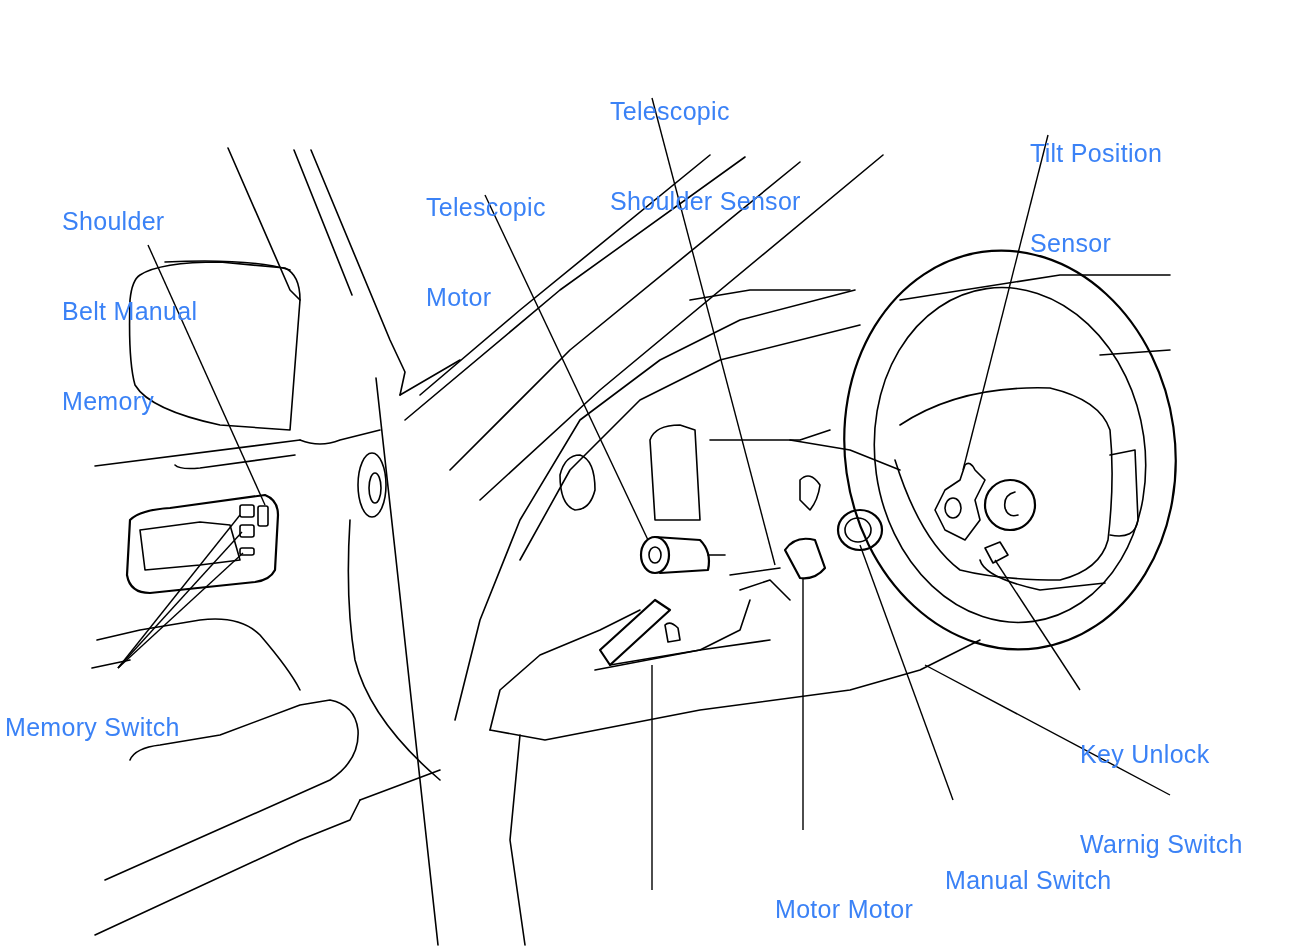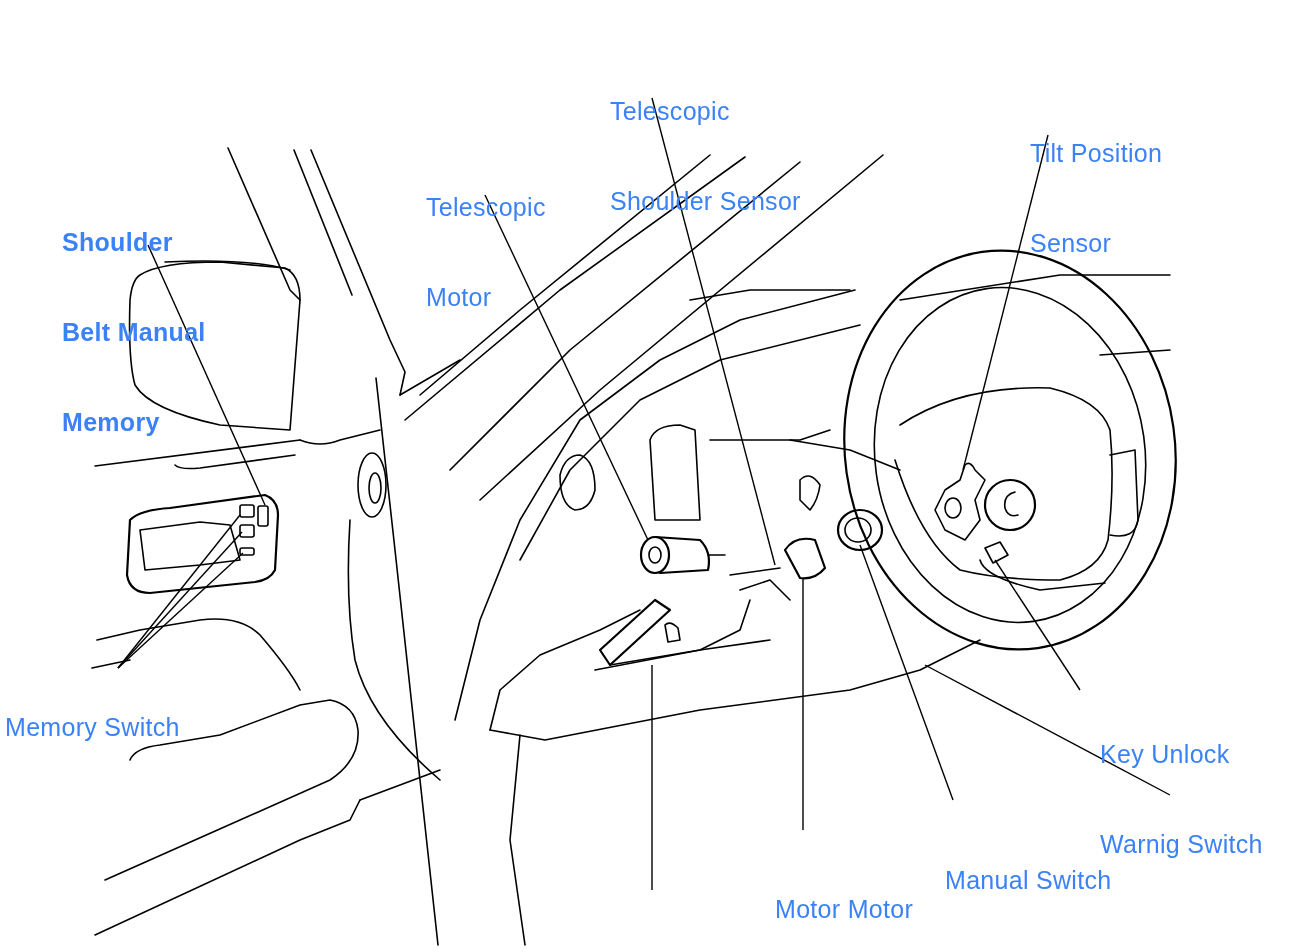--- a/index.html
+++ b/index.html
@@ -130,21 +130,21 @@
     <path class="leader" d="M652,98 L775,565"></path>
     <path class="leader" d="M1048,135 L963,470"></path>
     <path class="leader" d="M1080,690 L995,560"></path>
     <path class="leader" d="M953,800 L860,545"></path>
     <path class="leader" d="M803,830 L803,578"></path>
     <path class="leader" d="M652,890 L652,665"></path>
     <path class="leader" d="M925,665 L1170,795"></path>
   </g>
 </svg>
 
-<div class="label" style="left:62px; top:167px;font-weight:bold;">
+<div class="label" style="left:62px; top:146px;">
   <div>Shoulder</div>
   <div>Belt Manual</div>
   <div>Memory</div>
 </div>
 
 <div class="label" style="left:5px; top:652px;">
   <div>Memory Switch</div>
 </div>
 
 <div class="label" style="left:426px; top:132px;">
@@ -155,21 +155,21 @@
 <div class="label" style="left:610px; top:36px;">
   <div>Telescopic</div>
   <div>Shoulder Sensor</div>
 </div>
 
 <div class="label" style="left:1014px; top:78px;margin-left:16px;">
   <div>Tilt Position</div>
   <div>Sensor</div>
 </div>
 
-<div class="label" style="left:1080px; top:679px;margin-left:20px;">
+<div class="label" style="left:1080px; top:679px;">
   <div>Key Unlock</div>
   <div>Warnig Switch</div>
 </div>
 
 <div class="label" style="left:945px; top:805px;">
   <div>Manual Switch</div>
   
   
 </div>
 

